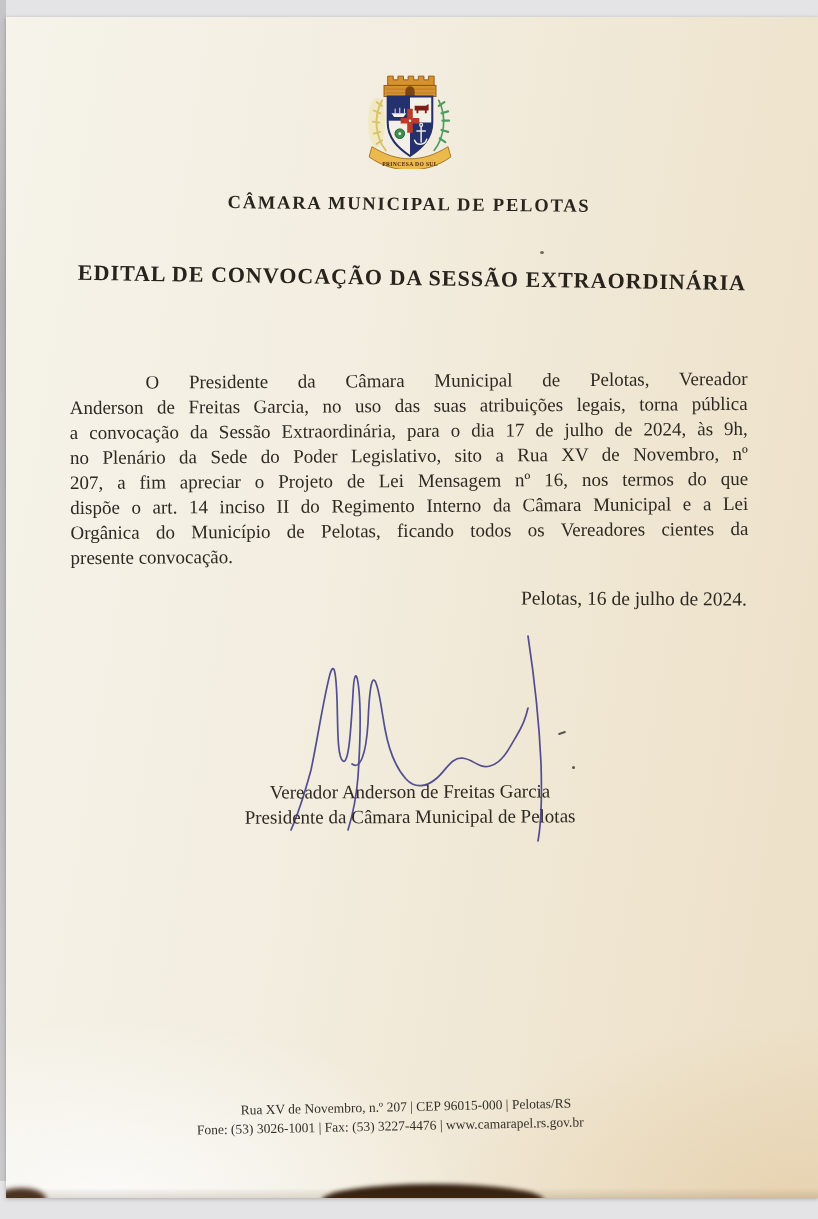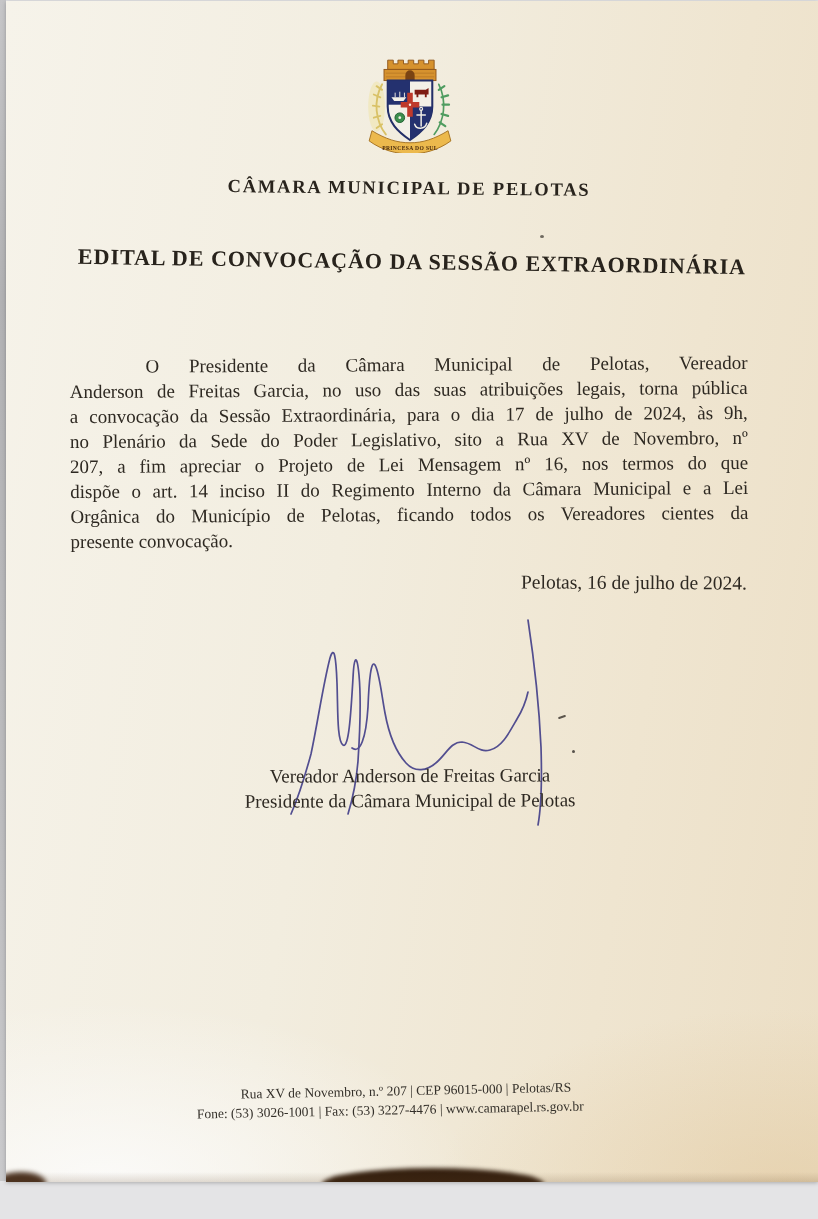--- a/index.html
+++ b/index.html
@@ -6,21 +6,21 @@
   .viewport {
     position:relative; width:818px; height:1219px; overflow:hidden;
     background:#e4e4e6;
     font-family:"Liberation Serif", serif;
   }
   .left-strip {
     position:absolute; left:0; top:0; width:6px; height:1181px;
     background:linear-gradient(180deg,#c6c6c8 0%,#b2b2b4 25%,#bdbdbf 70%,#cacacc 100%);
   }
   .paper {
-    position:absolute; left:6px; top:1px; width:812px; height:1181px; overflow:hidden;
+    position:absolute; left:6px; top:17px; width:812px; height:1181px; overflow:hidden;
     background:
       radial-gradient(620px 300px at 12% 100%, rgba(252,252,252,0.85) 0%, rgba(252,252,252,0) 60%),
       radial-gradient(560px 280px at 96% 100%, rgba(224,196,150,0.45) 0%, rgba(224,196,150,0) 62%),
       linear-gradient(99deg, #f6f3ea 0%, #f2eddf 42%, #efe5d0 75%, #ecdfc6 100%);
     box-shadow:0 1px 4px rgba(0,0,0,0.25);
   }
   .paper-bottom-fade {
     position:absolute; left:0; bottom:0; width:100%; height:10px;
     background:linear-gradient(rgba(90,60,30,0) 0%, rgba(90,60,30,0.16) 100%);
   }

